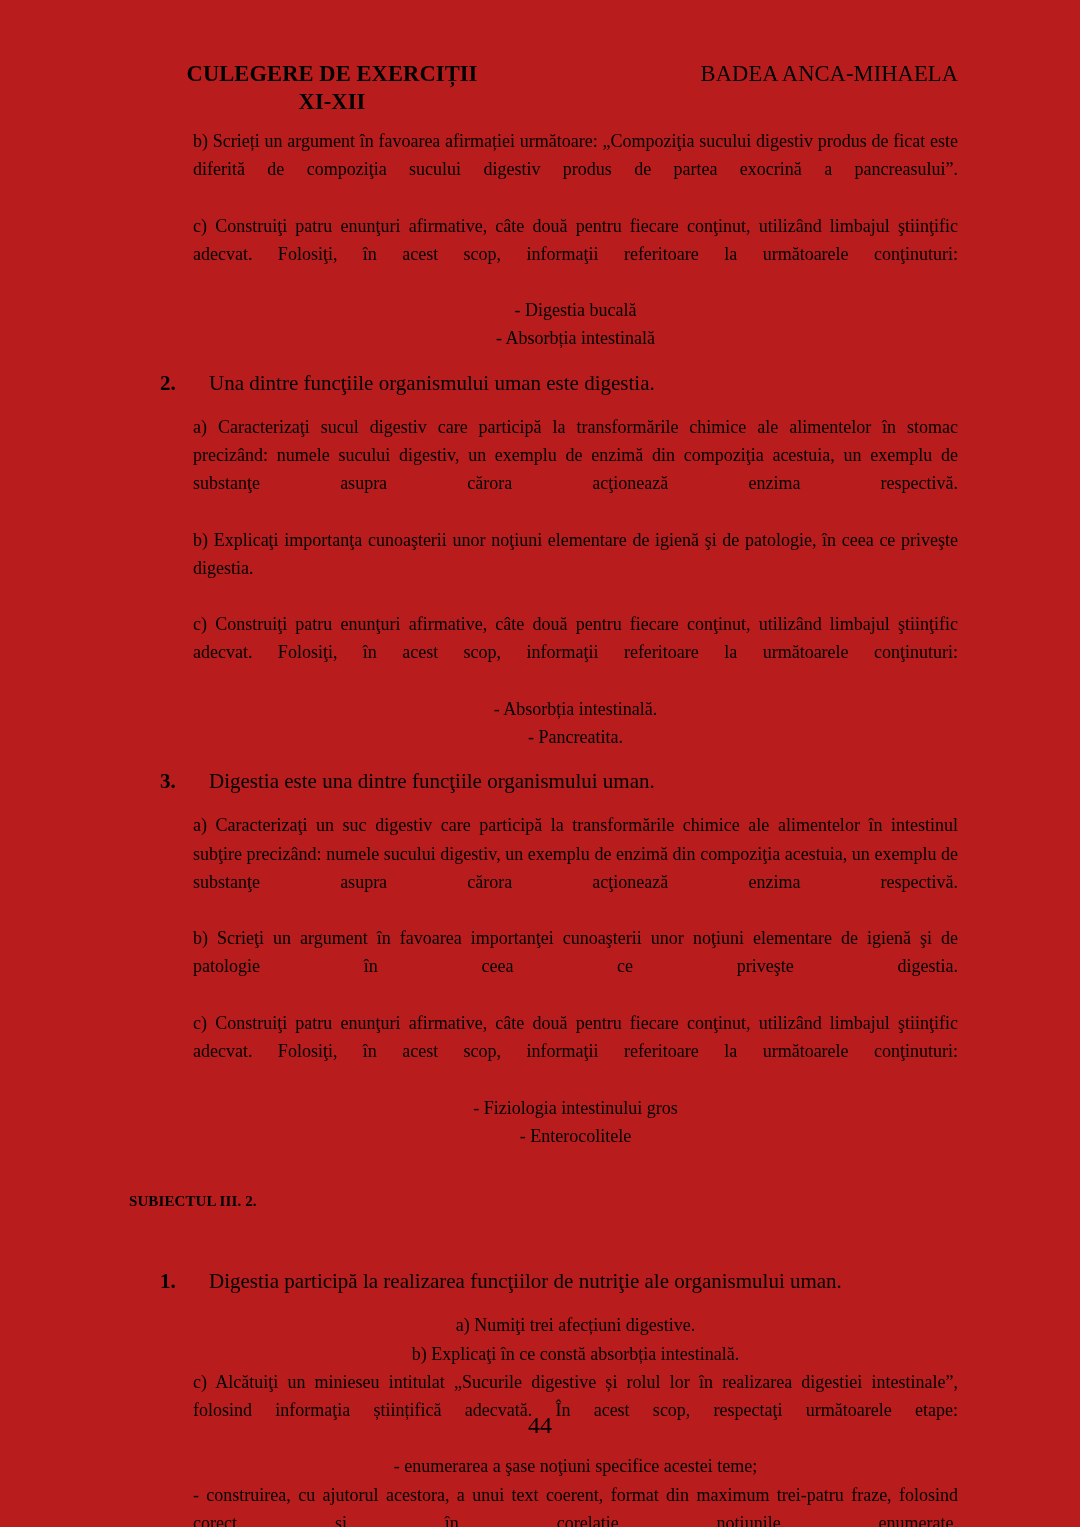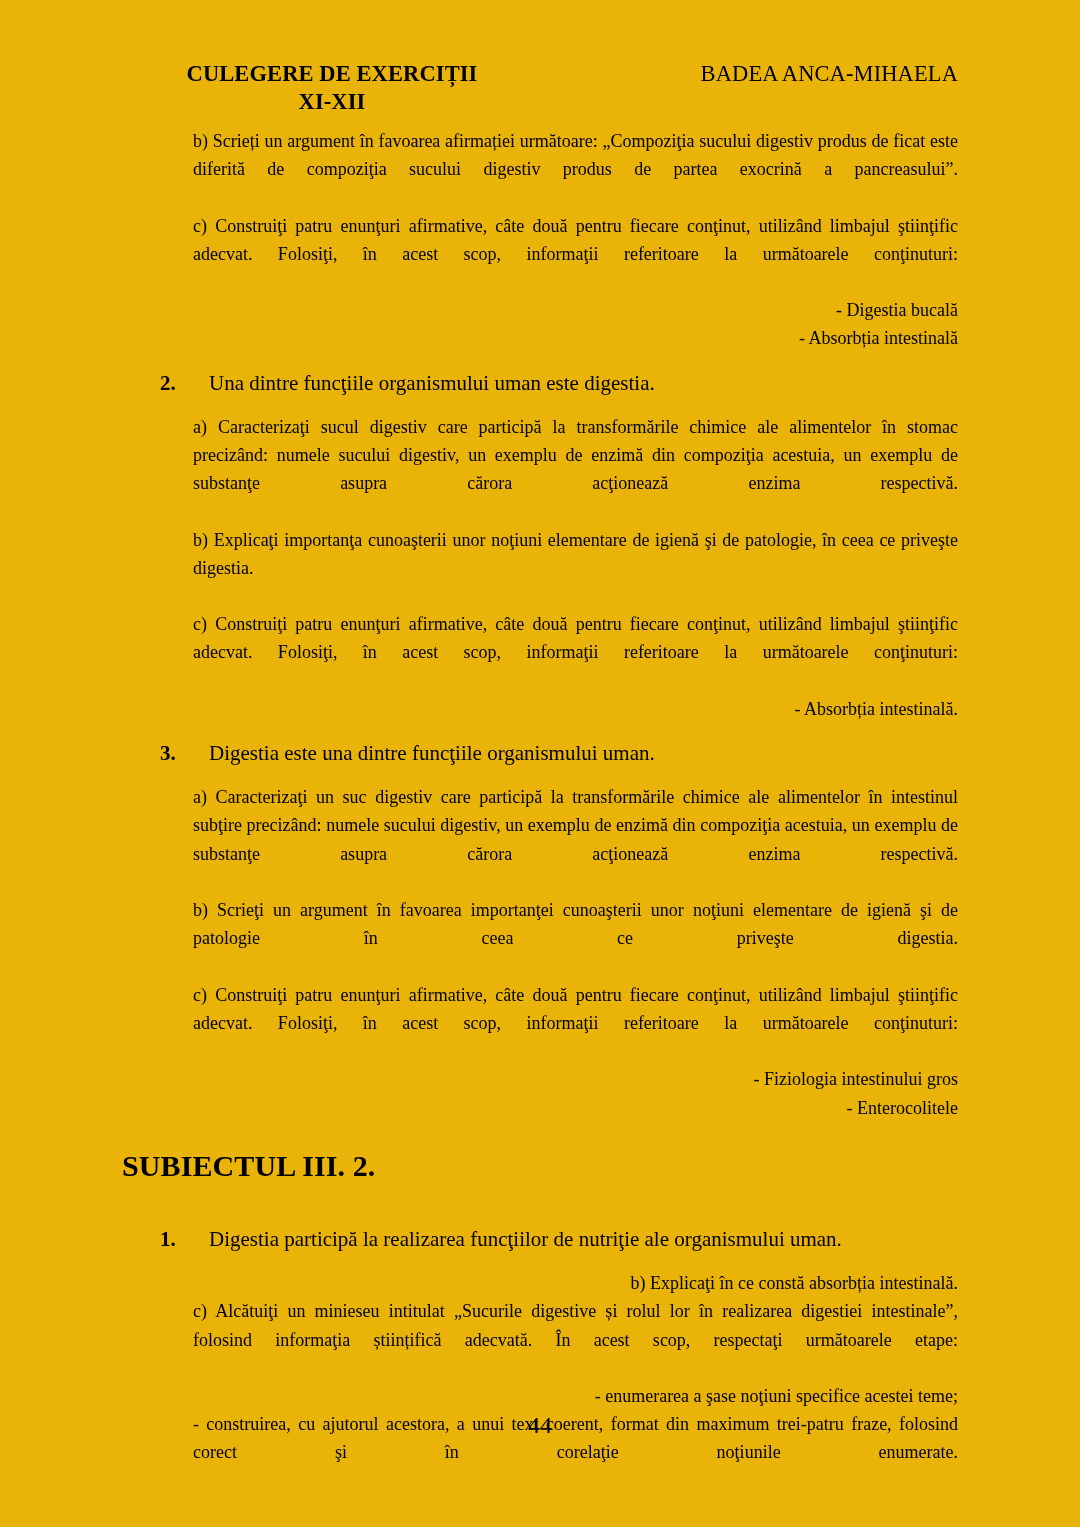--- a/index.html
+++ b/index.html
@@ -4,21 +4,21 @@
 <style>
   html, body {
     margin: 0;
     padding: 0;
     background: #ffffff;
   }
   .page {
     position: relative;
     width: 1080px;
     height: 1527px;
-    background: #eab308;
+    background: #b91c1c;
     font-family: "Liberation Serif", "DejaVu Serif", serif;
     color: #000000;
     overflow: hidden;
     box-sizing: border-box;
   }
 
   
   .header {
     position: absolute;
     top: 60px;
@@ -89,29 +89,29 @@
     font-size: 21px;
     line-height: 28.2px;
     text-align: justify;
     text-justify: inter-word;
     margin: 16px;
   }
   
   .para::after, .ptext::after { content: ""; display: inline-block; width: 100%; }
 
   .noj {
-    text-align: right;
+    text-align: center;
   }
   .noj::after { content: none; }
 
   .section-heading {
-    margin: 0;
+    margin: 7px;
     padding-left: 0;
     font-weight: bold;
-    font-size: 30px;
+    font-size: 15px;
     line-height: 28.2px;
     text-align: left;
     letter-spacing: 0.1px;
   }
 
   .gap-before-heading { height: 30px; }
   .gap-after-heading { height: 29px; }
 
   .page-number {
     position: absolute;
@@ -144,39 +144,41 @@
     <p class="para noj">- Absorbția intestinală</p>
 
     <div class="numbered">
       <span class="num">2.</span>
       <p class="ptext noj">Una dintre funcţiile organismului uman este digestia.</p>
     </div>
     <p class="para">a) Caracterizaţi sucul digestiv care participă la transformările chimice ale alimentelor în stomac precizând: numele sucului digestiv, un exemplu de enzimă din compoziţia acestuia, un exemplu de substanţe asupra cărora acţionează enzima respectivă.</p>
     <p class="para">b) Explicaţi importanţa cunoaşterii unor noţiuni elementare de igienă şi de patologie, în ceea ce priveşte digestia.</p>
     <p class="para">c) Construiţi patru enunţuri afirmative, câte două pentru fiecare conţinut, utilizând limbajul ştiinţific adecvat. Folosiţi, în acest scop, informaţii referitoare la următoarele conţinuturi:</p>
     <p class="para noj">- Absorbția intestinală.</p>
+    <p class="para noj">- Pancreatita.</p>
 
     <div class="numbered">
       <span class="num">3.</span>
       <p class="ptext noj">Digestia este una dintre funcţiile organismului uman.</p>
     </div>
     <p class="para">a) Caracterizaţi un suc digestiv care participă la transformările chimice ale alimentelor în intestinul subţire precizând: numele sucului digestiv, un exemplu de enzimă din compoziţia acestuia, un exemplu de substanţe asupra cărora acţionează enzima respectivă.</p>
     <p class="para">b) Scrieţi un argument în favoarea importanţei cunoaşterii unor noţiuni elementare de igienă şi de patologie în ceea ce priveşte digestia.</p>
     <p class="para">c) Construiţi patru enunţuri afirmative, câte două pentru fiecare conţinut, utilizând limbajul ştiinţific adecvat. Folosiţi, în acest scop, informaţii referitoare la următoarele conţinuturi:</p>
     <p class="para noj">- Fiziologia intestinului gros</p>
     <p class="para noj">- Enterocolitele</p>
 
     <div class="gap-before-heading"></div>
     <p class="section-heading">SUBIECTUL III. 2.</p>
     <div class="gap-after-heading"></div>
 
     <div class="numbered">
       <span class="num">1.</span>
       <p class="ptext noj">Digestia participă la realizarea funcţiilor de nutriţie ale organismului uman.</p>
     </div>
+    <p class="para noj">a) Numiţi trei afecțiuni digestive.</p>
     <p class="para noj">b) Explicaţi în ce constă absorbția intestinală.</p>
     <p class="para">c) Alcătuiţi un minieseu intitulat „Sucurile digestive și rolul lor în realizarea digestiei intestinale”, folosind informaţia științifică adecvată. În acest scop, respectaţi următoarele etape:</p>
     <p class="para noj">- enumerarea a şase noţiuni specifice acestei teme;</p>
     <p class="para">- construirea, cu ajutorul acestora, a unui text coerent, format din maximum trei-patru fraze, folosind corect şi în corelaţie noţiunile enumerate.</p>
 
   </div>
 
   <div class="page-number">44</div>
 
 </div>

